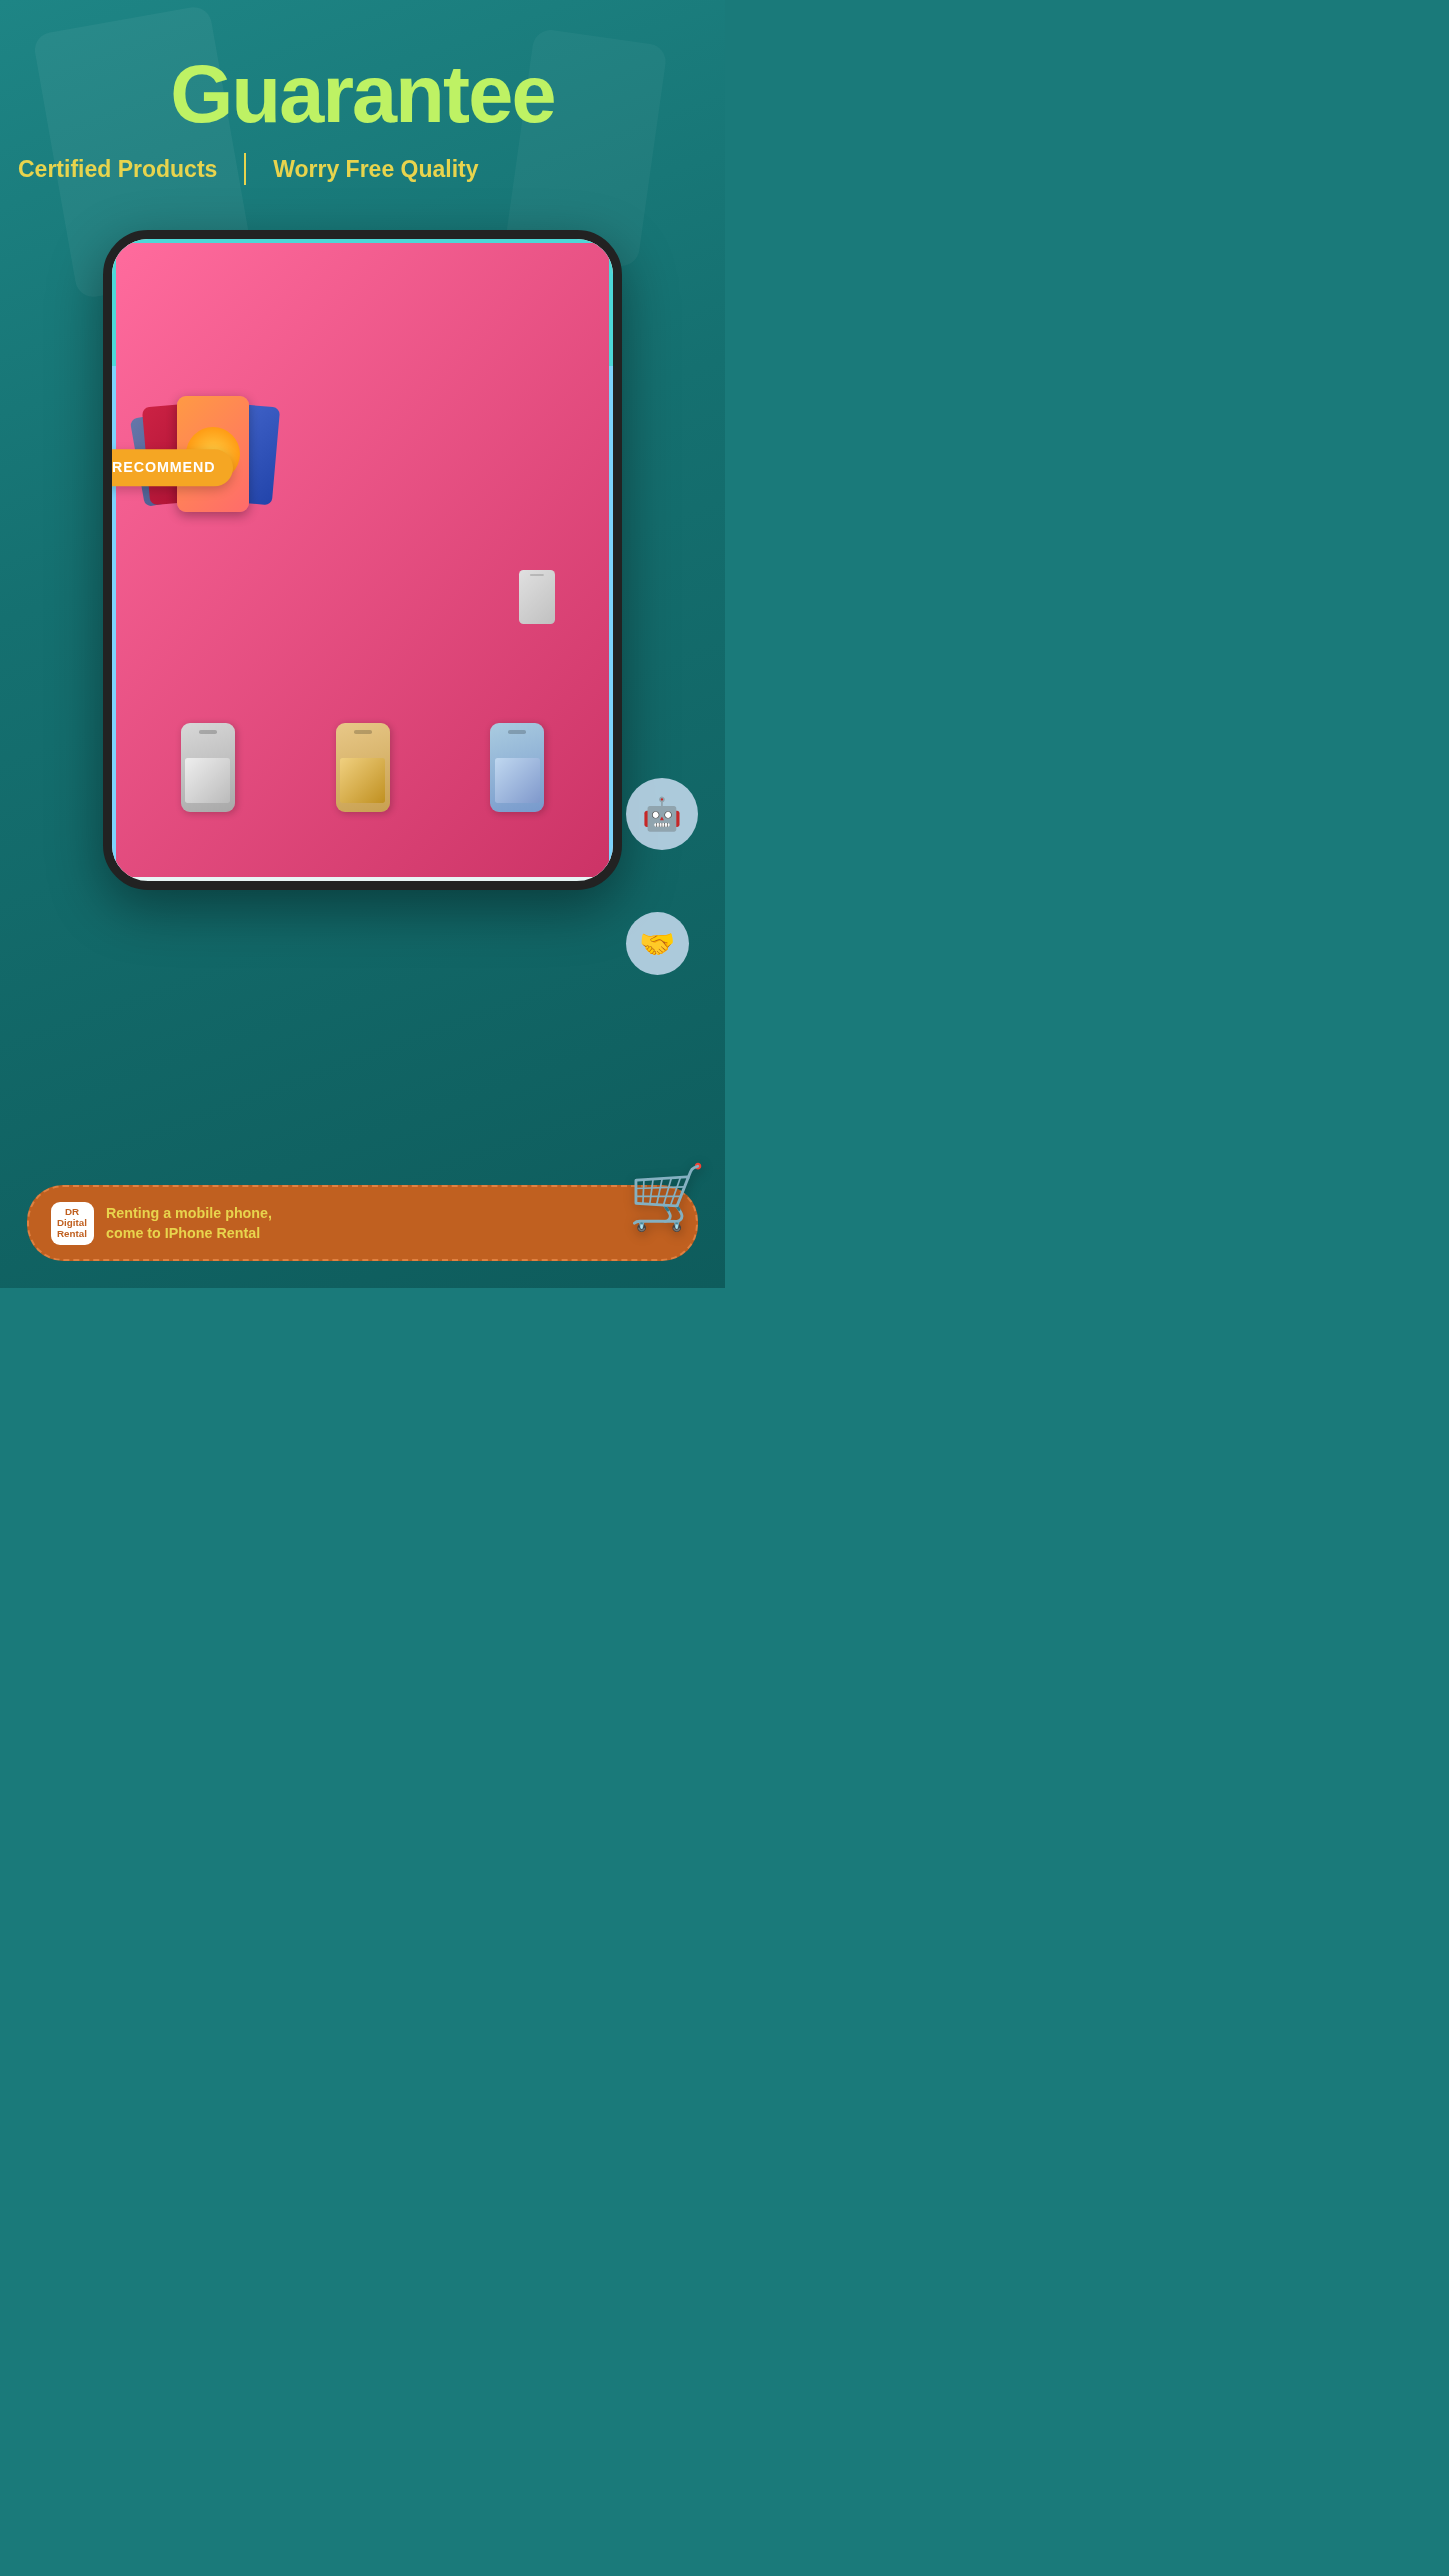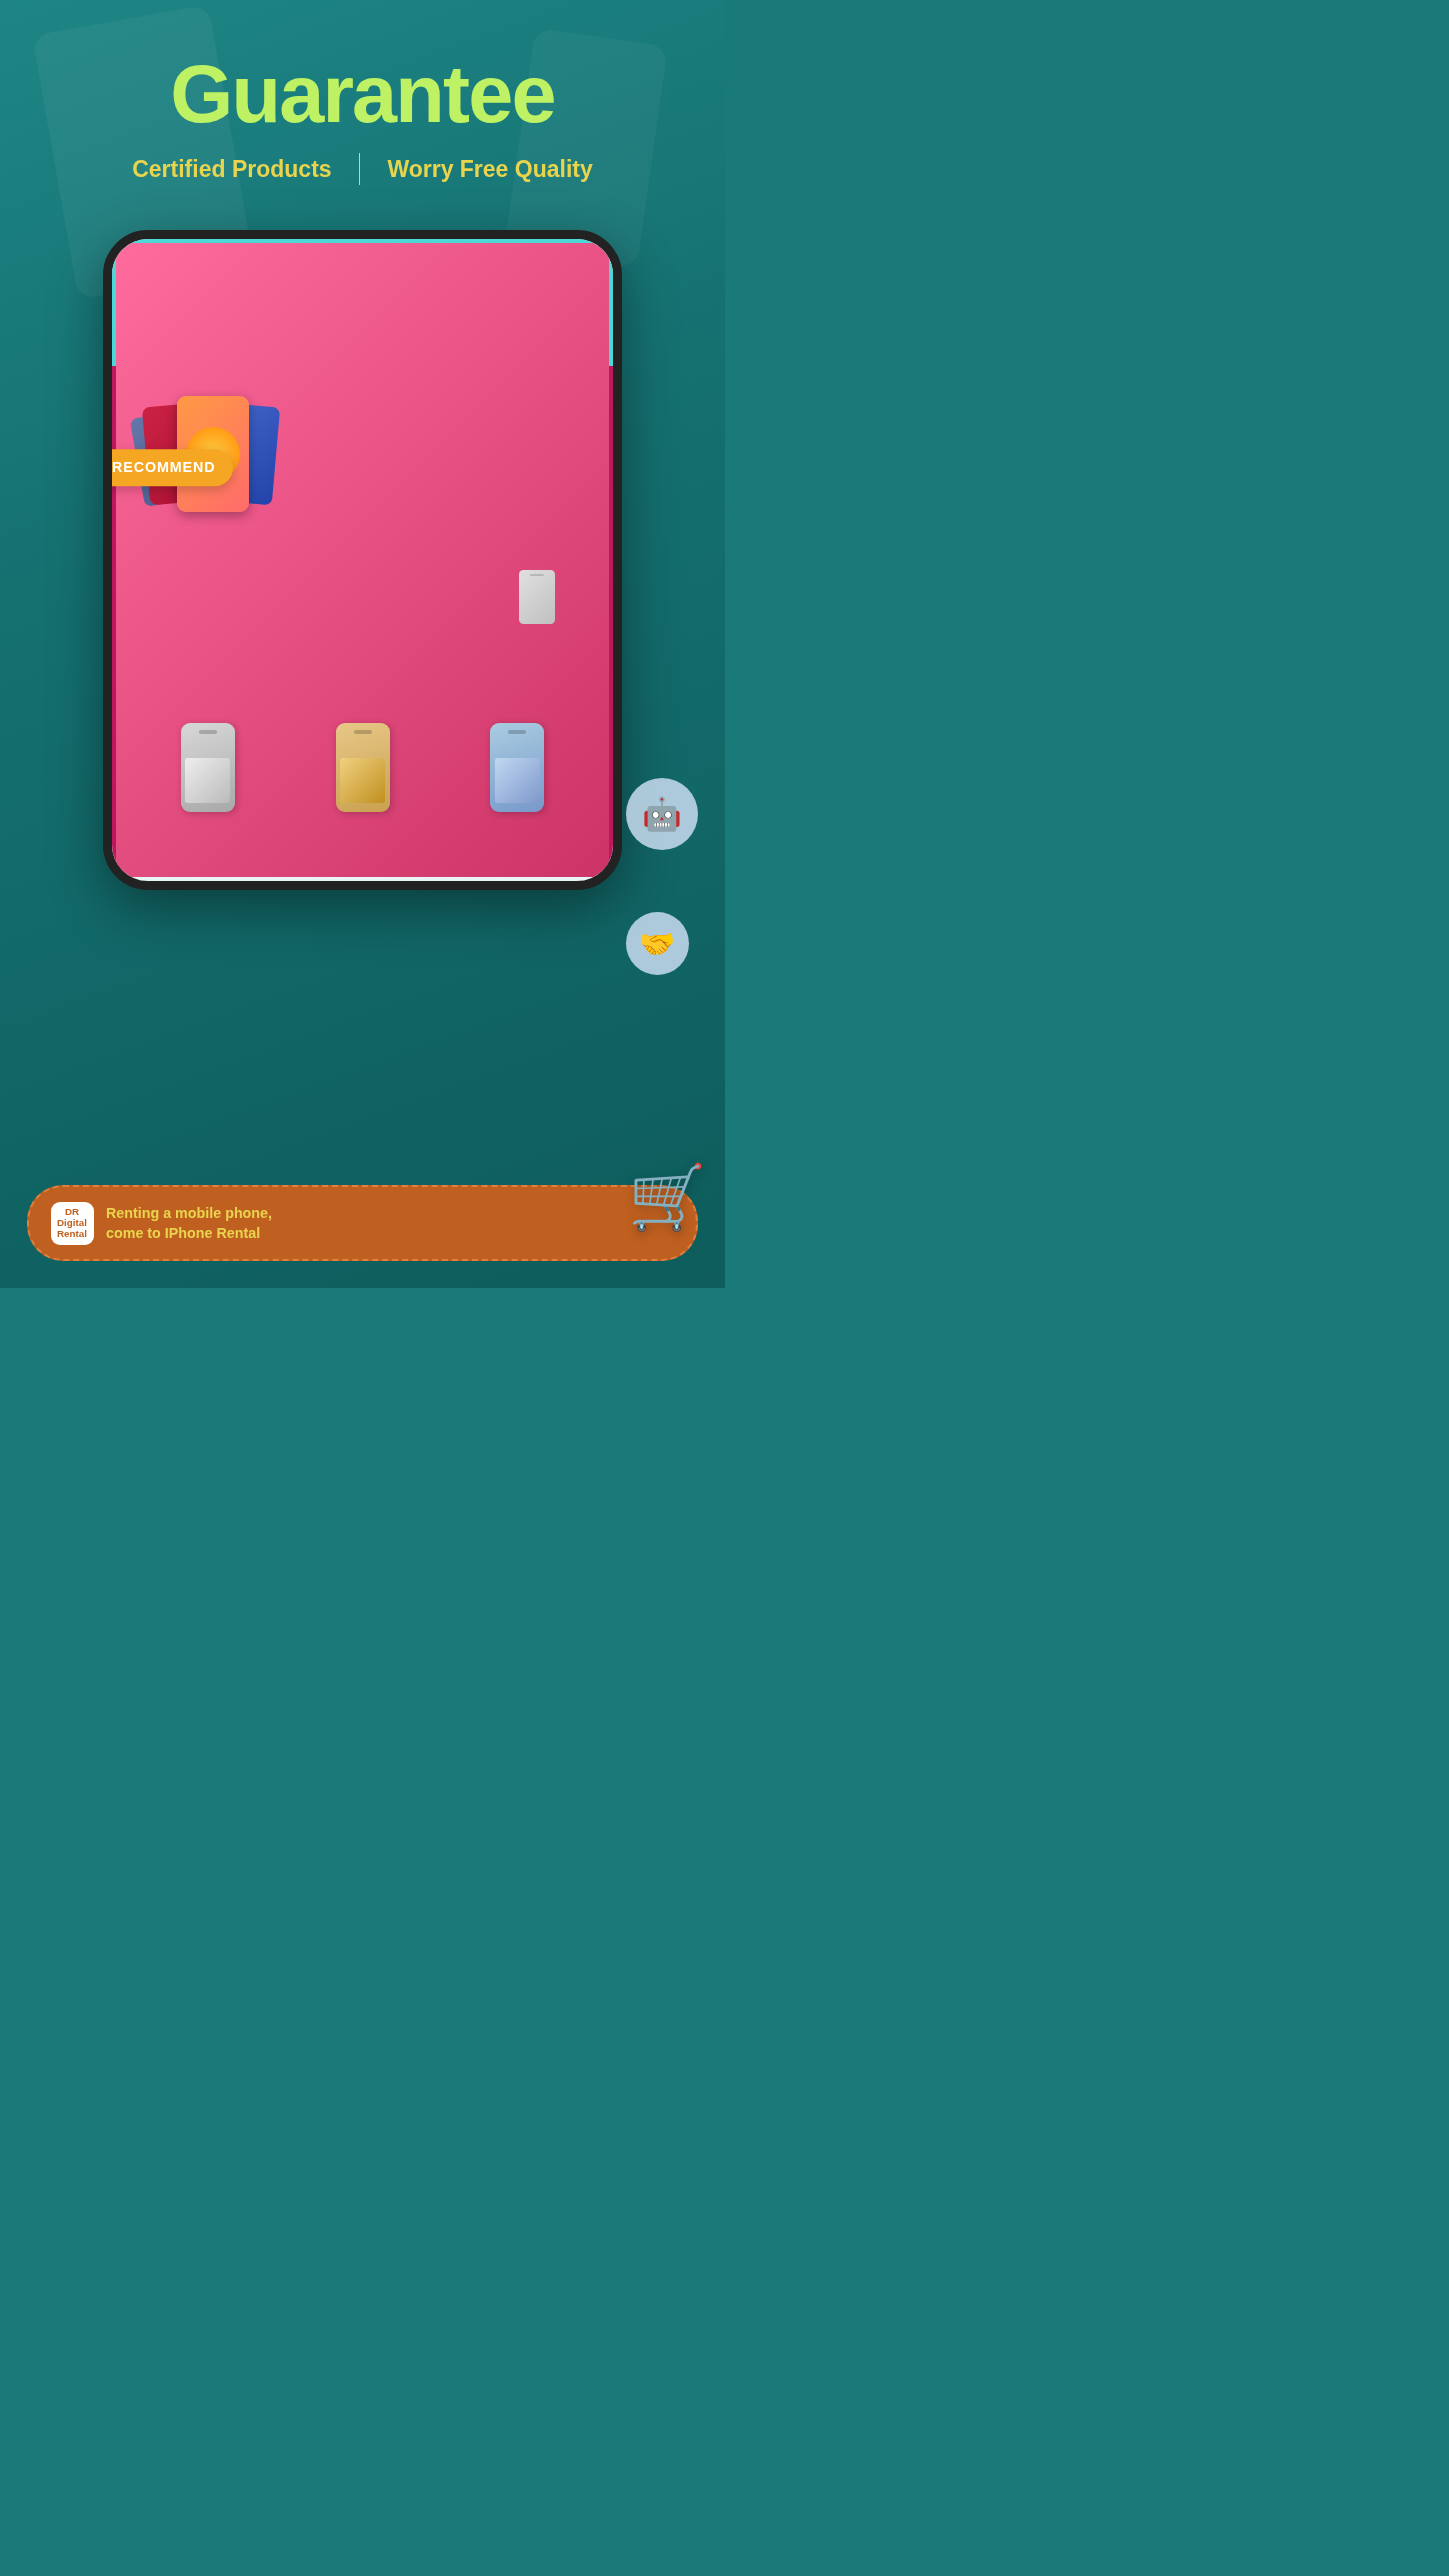--- a/index.html
+++ b/index.html
@@ -46,21 +46,20 @@
     }
     .header-title {
       font-size: 81px;
       font-weight: 900;
       color: #bef264;
       letter-spacing: -1.8px;
       line-height: 1;
     }
     .header-subtitle {
       display: flex;
-      justify-content: center;
       align-items: center;
       gap: 27px;
       margin-top: 18px;
     }
     .header-subtitle span {
       font-size: 23px;
       font-weight: 700;
       color: #e8d44d;
     }
     .header-divider {
@@ -142,21 +141,21 @@
     .battery-fill {
       position: absolute;
       left: 0.9px; top: 0.9px; bottom: 0.9px;
       width: 85%;
       background: white;
       border-radius: 0.9px;
     }
 
     
     .app-content {
-      background: #be185d;
+      background: #7dd3fc;
     }
 
     
     .search-section {
       background: #4dd8d8;
       padding: 10.7px 14.3px 12.5px;
     }
     .search-bar {
       background: white;
       border-radius: 27px;

